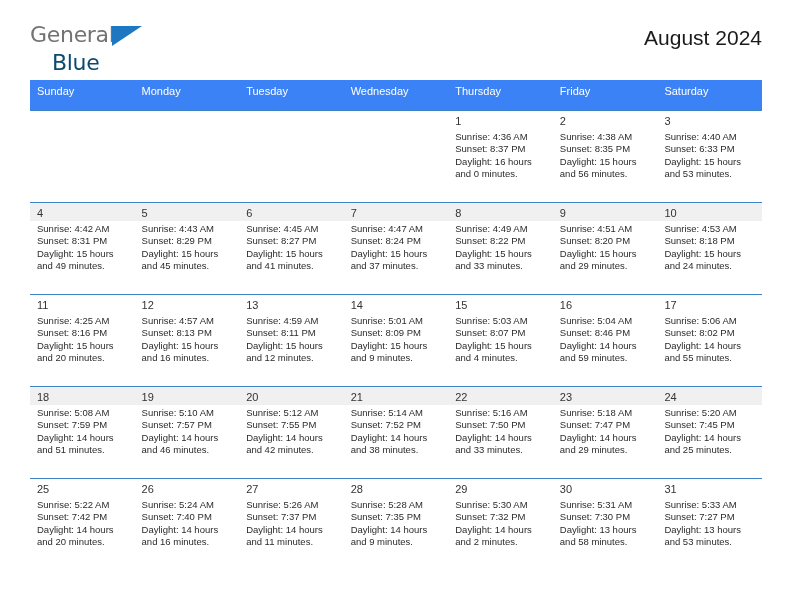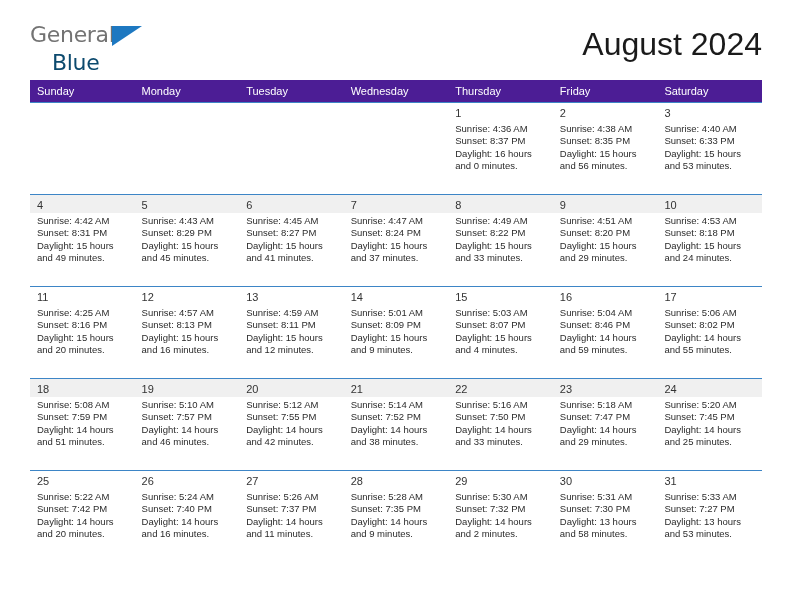--- a/index.html
+++ b/index.html
@@ -64,21 +64,21 @@
     height: 0;
     border-left: 30px solid #1d78c1;
     border-bottom: 20px solid transparent;
   }
 
   .title-block {
     text-align: right;
     padding-top: 2px;
   }
   .cal-title {
-    font-size: 32px;
+    font-size: 21px;
     font-weight: 400;
     color: #1a1a1a;
     line-height: 1.15;
     white-space: nowrap;
   }
   .cal-subtitle {
     font-size: 14px;
     font-weight: 400;
     color: #1a1a1a;
     margin-top: 7px;
@@ -86,26 +86,26 @@
   }
 
   
   .calendar {
     width: 732px;
     border-collapse: collapse;
     table-layout: fixed;
     margin-top: 6px;
   }
   .calendar th {
-    background: #4c1d95;
+    background: #3b82f6;
     color: #ffffff;
     font-size: 11px;
     font-weight: 400;
     text-align: left;
-    padding: 5px 0 5px 7px;
+    padding: 5px 0 13px 7px;
     height: 20px;
     box-sizing: border-box;
     border: none;
   }
   .calendar td {
     vertical-align: top;
     height: 91px;
     padding: 0;
     border: none;
     border-bottom: 1px solid #ffffff;

